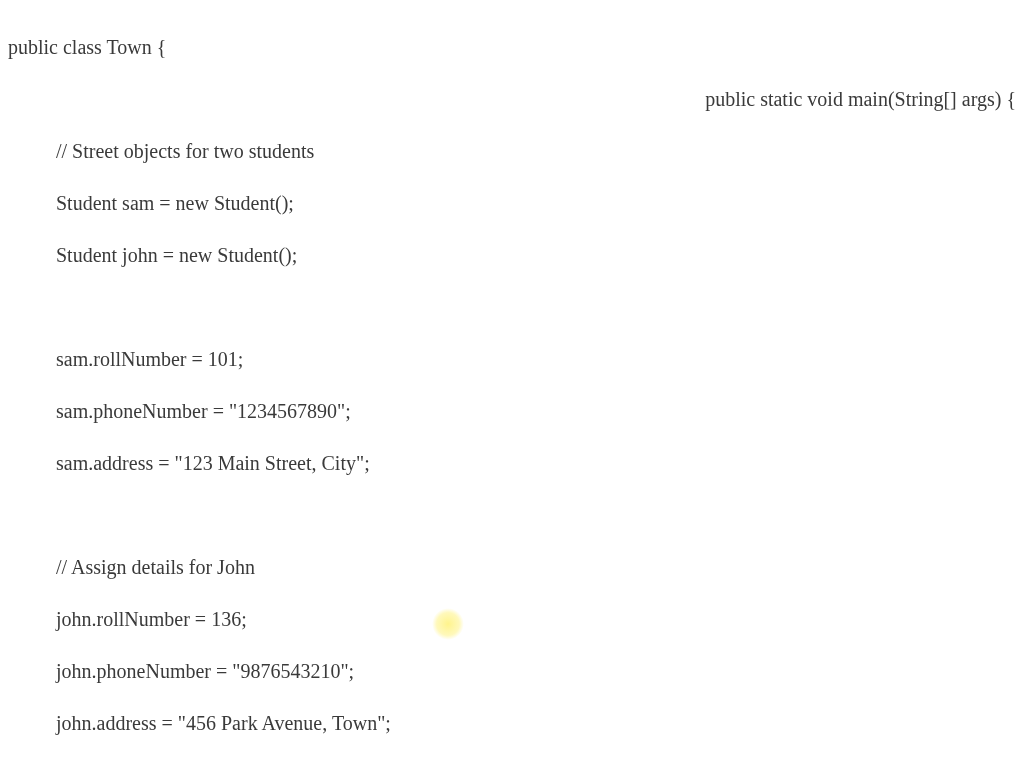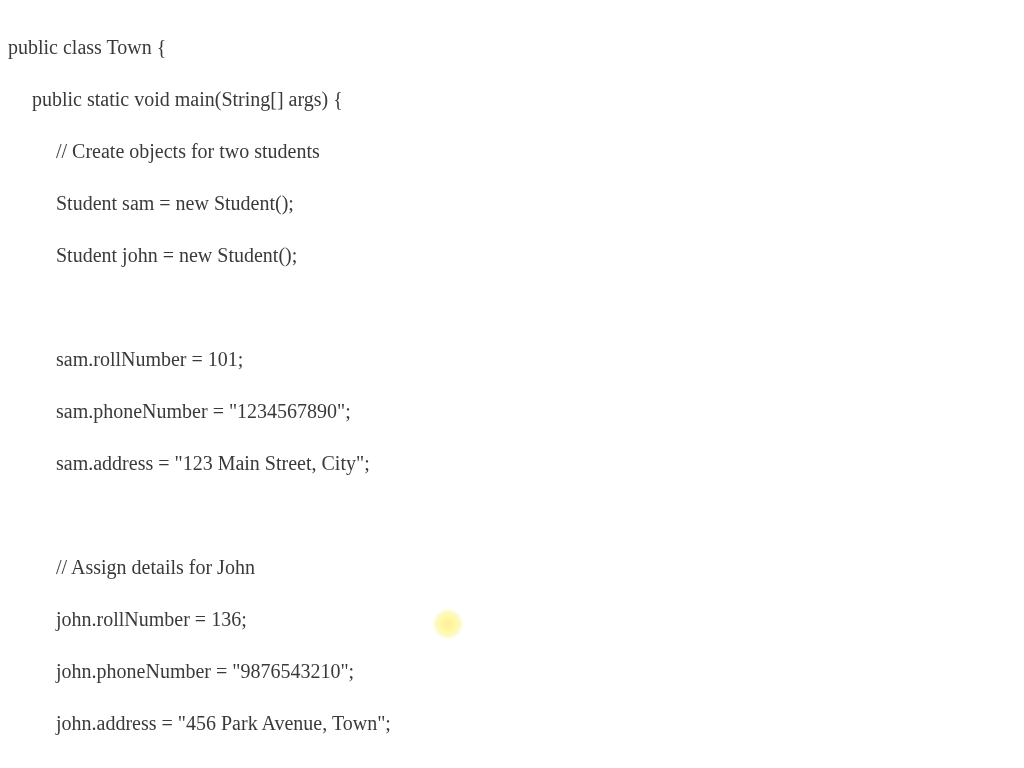--- a/index.html
+++ b/index.html
@@ -8,38 +8,38 @@
       font-family: Georgia, 'Times New Roman', serif;
       font-size: 20px;
       line-height: 1.3;
       color: #3a3a3a;
       background: #ffffff;
     }
     .code-block {
       white-space: pre;
       position: relative;
     }
-    .ind1 { padding-left: 24px; }
+    .ind1 { padding-left: 24px; text-align: right; }
     .ind2 { padding-left: 48px; }
     .highlight {
       position: absolute;
       width: 32px;
       height: 32px;
       border-radius: 50%;
       background: radial-gradient(circle, rgba(255,242,120,0.85) 0%, rgba(255,242,120,0.5) 50%, rgba(255,242,120,0) 70%);
       pointer-events: none;
     }
   </style>
 </head>
 <body>
 
 <div class="code-block">
 <div>public class Town {</div>
 <div class="ind1">public static void main(String[] args) {</div>
-<div class="ind2">// Create objects for two students</div>
+<div class="ind2">// Street objects for two students</div>
 <div class="ind2">Student sam = new Student();</div>
 <div class="ind2">Student john = new Student();</div>
 <div class="ind2">&nbsp;</div>
 <div class="ind2">sam.rollNumber = 101;</div>
 <div class="ind2">sam.phoneNumber = "1234567890";</div>
 <div class="ind2">sam.address = "123 Main Street, City";</div>
 <div class="ind2">&nbsp;</div>
 <div class="ind2">// Assign details for John</div>
 <div class="ind2">john.rollNumber = 136;</div>
 <div class="ind2">john.phoneNumber = "9876543210";</div>

